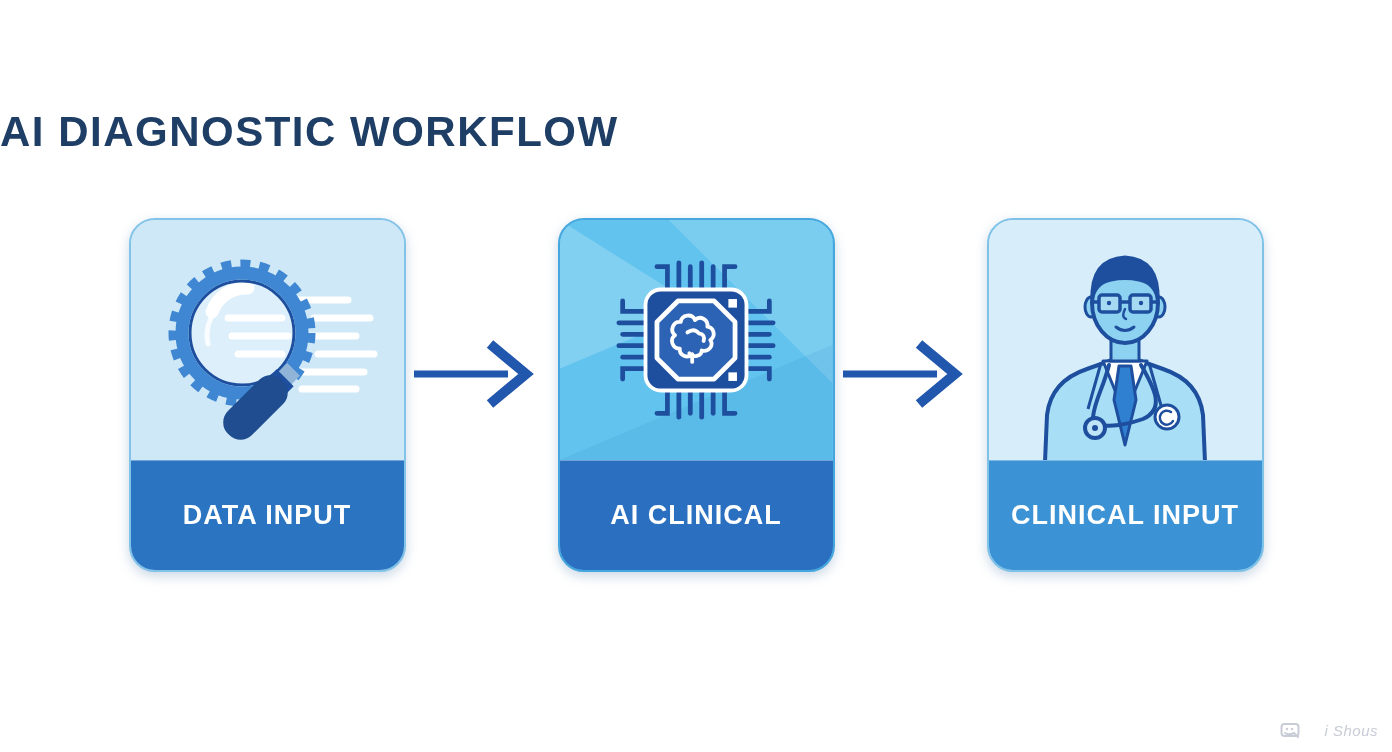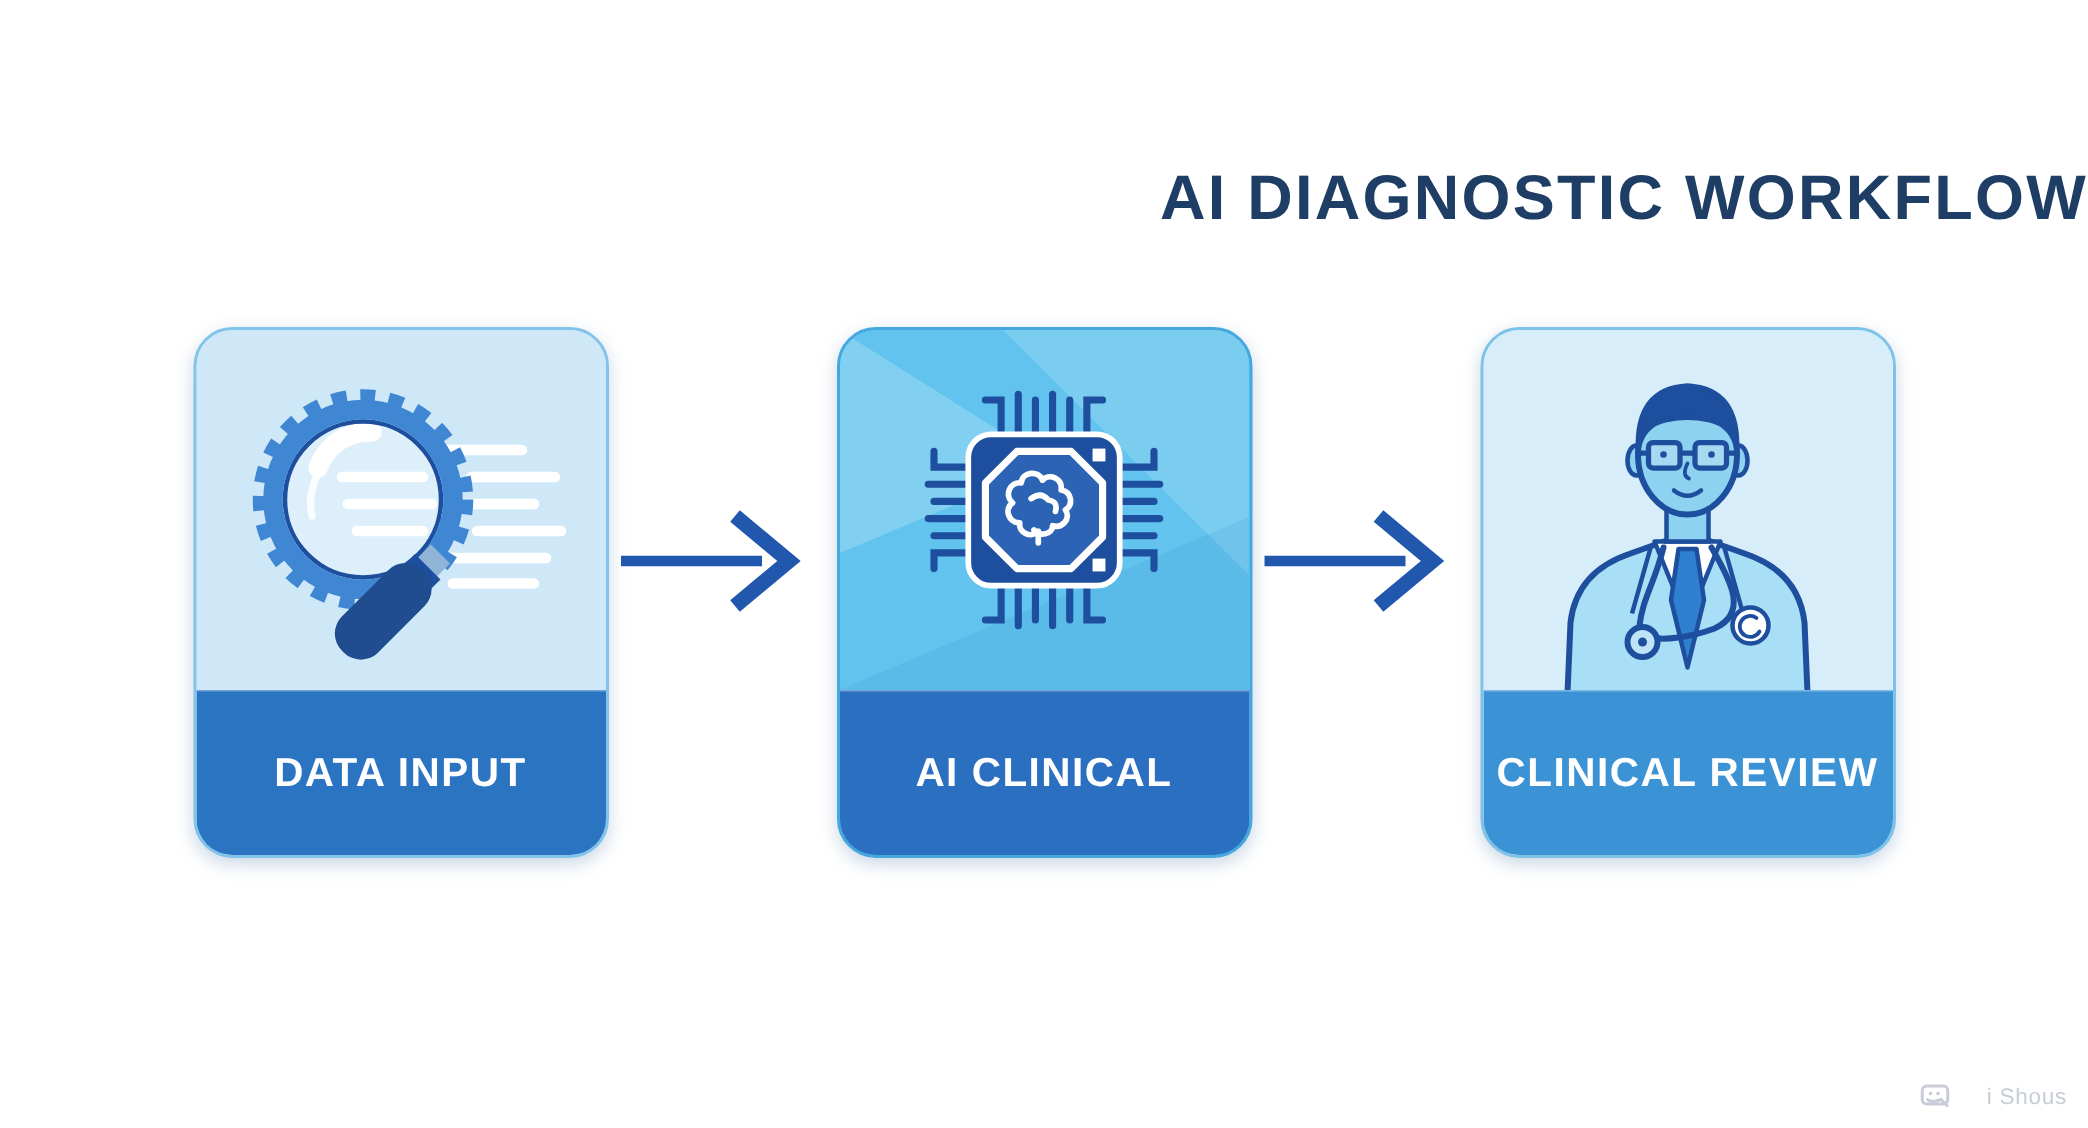--- a/index.html
+++ b/index.html
@@ -12,21 +12,21 @@
   body {
     width: 1392px; height: 752px;
     background: #ffffff;
     font-family: "Liberation Sans", sans-serif;
     position: relative;
     overflow: hidden;
   }
   .title {
     position: absolute;
     top: 80px; left: 0; width: 100%;
-    text-align: right;
+    text-align: left;
     font-size: 42px;
     font-weight: 800;
     letter-spacing: 1.5px;
     color: var(--title-color);
   }
   .workflow {
     position: absolute;
     top: 218px; left: 0; width: 100%;
     display: flex;
     justify-content: center;
@@ -76,25 +76,26 @@
     width: 152px;
     display: flex;
     justify-content: center;
     margin-top: 116px;
     color: var(--arrow-color);
   }
   .watermark {
     position: absolute;
     right: 14px; bottom: 12px;
     display: flex;
-    align-items: flex-end;
+    align-items: flex-start;
     gap: 22px;
     color: var(--watermark-color);
     font-size: 15px;
     letter-spacing: .5px;
+    font-style: italic;
   }
 </style>
 </head>
 <body>
 
 <div>
 
   <h1 class="title">AI DIAGNOSTIC WORKFLOW</h1>
 
   <div class="workflow">
@@ -244,21 +245,21 @@
           <path d="M94 118 C88 142 80 152 78 170" stroke="#1e4f9e" stroke-width="4" fill="none" stroke-linecap="round"></path>
           <path d="M126 118 C140 142 150 162 128 172 C112 178 94 180 86 178" stroke="#1e4f9e" stroke-width="4" fill="none" stroke-linecap="round"></path>
           <circle cx="80" cy="181" r="10" fill="#bfe4f7" stroke="#1e4f9e" stroke-width="4"></circle>
           <circle cx="80" cy="181" r="3" fill="#1e4f9e"></circle>
 
           <circle cx="152" cy="170" r="12" fill="#ffffff" stroke="#1e4f9e" stroke-width="3"></circle>
           <path d="M156 165 a7 7 0 1 0 2 9" stroke="#1e4f9e" stroke-width="2.5" fill="none" stroke-linecap="round"></path>
         </svg>
       </div>
       <div class="card-band">
-        <span class="card-label">CLINICAL REVIEW</span>
+        <span class="card-label">CLINICAL INPUT</span>
       </div>
     </div>
 
   </div>
 
   <div class="watermark">
     <svg width="22" height="18" viewBox="0 0 22 18">
       <rect x="1.5" y="2" width="17" height="12" rx="3" fill="none" stroke="currentColor" stroke-width="2"></rect>
       <circle cx="7" cy="7" r="1.2" fill="currentColor"></circle>
       <circle cx="12" cy="7" r="1.2" fill="currentColor"></circle>

